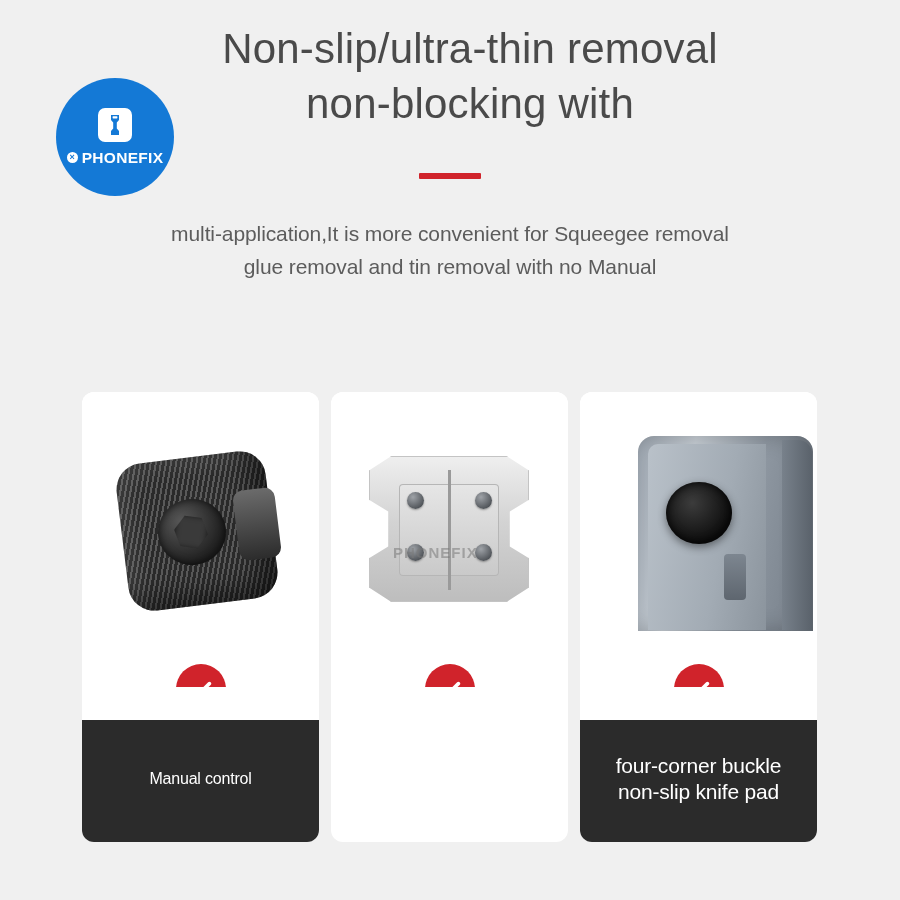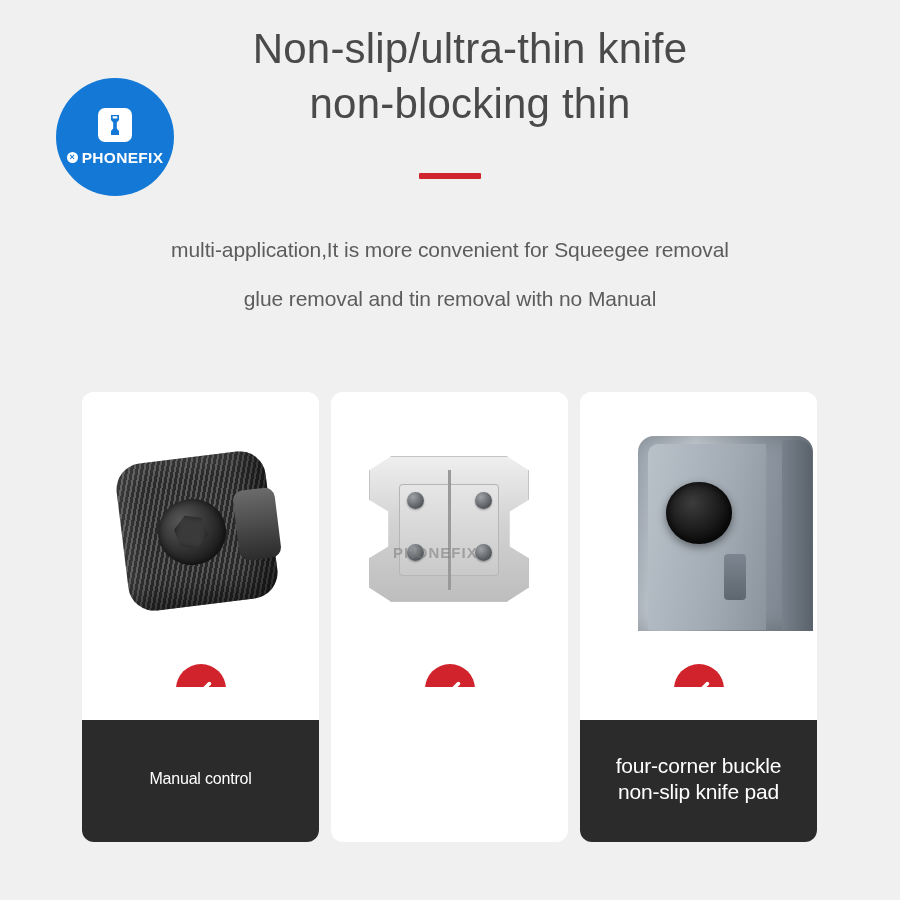--- a/index.html
+++ b/index.html
@@ -104,21 +104,20 @@
     top: 218px;
     text-align: center;
   }
   .subtitle .sline {
     font-size: 21px;
     font-weight: 400;
     color: #5c5c5c;
     line-height: 1.55;
     letter-spacing: -0.1px;
     white-space: nowrap;
-    margin-top: 16px;
   }
 
   
   .cards {
     position: absolute;
     left: 82px;
     top: 392px;
     width: 736px;
     display: flex;
     gap: 12px;
@@ -351,22 +350,22 @@
     width: 30px;
     height: 190px;
     background: linear-gradient(90deg, #78818b, #5a626b);
     border-radius: 0 14px 0 0;
   }
 </style>
 </head>
 <body>
 
 <div class="headline">
-  <div class="line">Non-slip/ultra-thin knife</div>
-  <div class="line">non-blocking thin</div>
+  <div class="line">Non-slip/ultra-thin removal</div>
+  <div class="line">non-blocking with</div>
 </div>
 
 <div class="divider"></div>
 
 <div class="subtitle">
   <div class="sline">multi-application,It is more convenient for Squeegee removal</div>
   <div class="sline">glue removal and tin removal with no Manual</div>
 </div>
 
 <div class="logo-badge">

